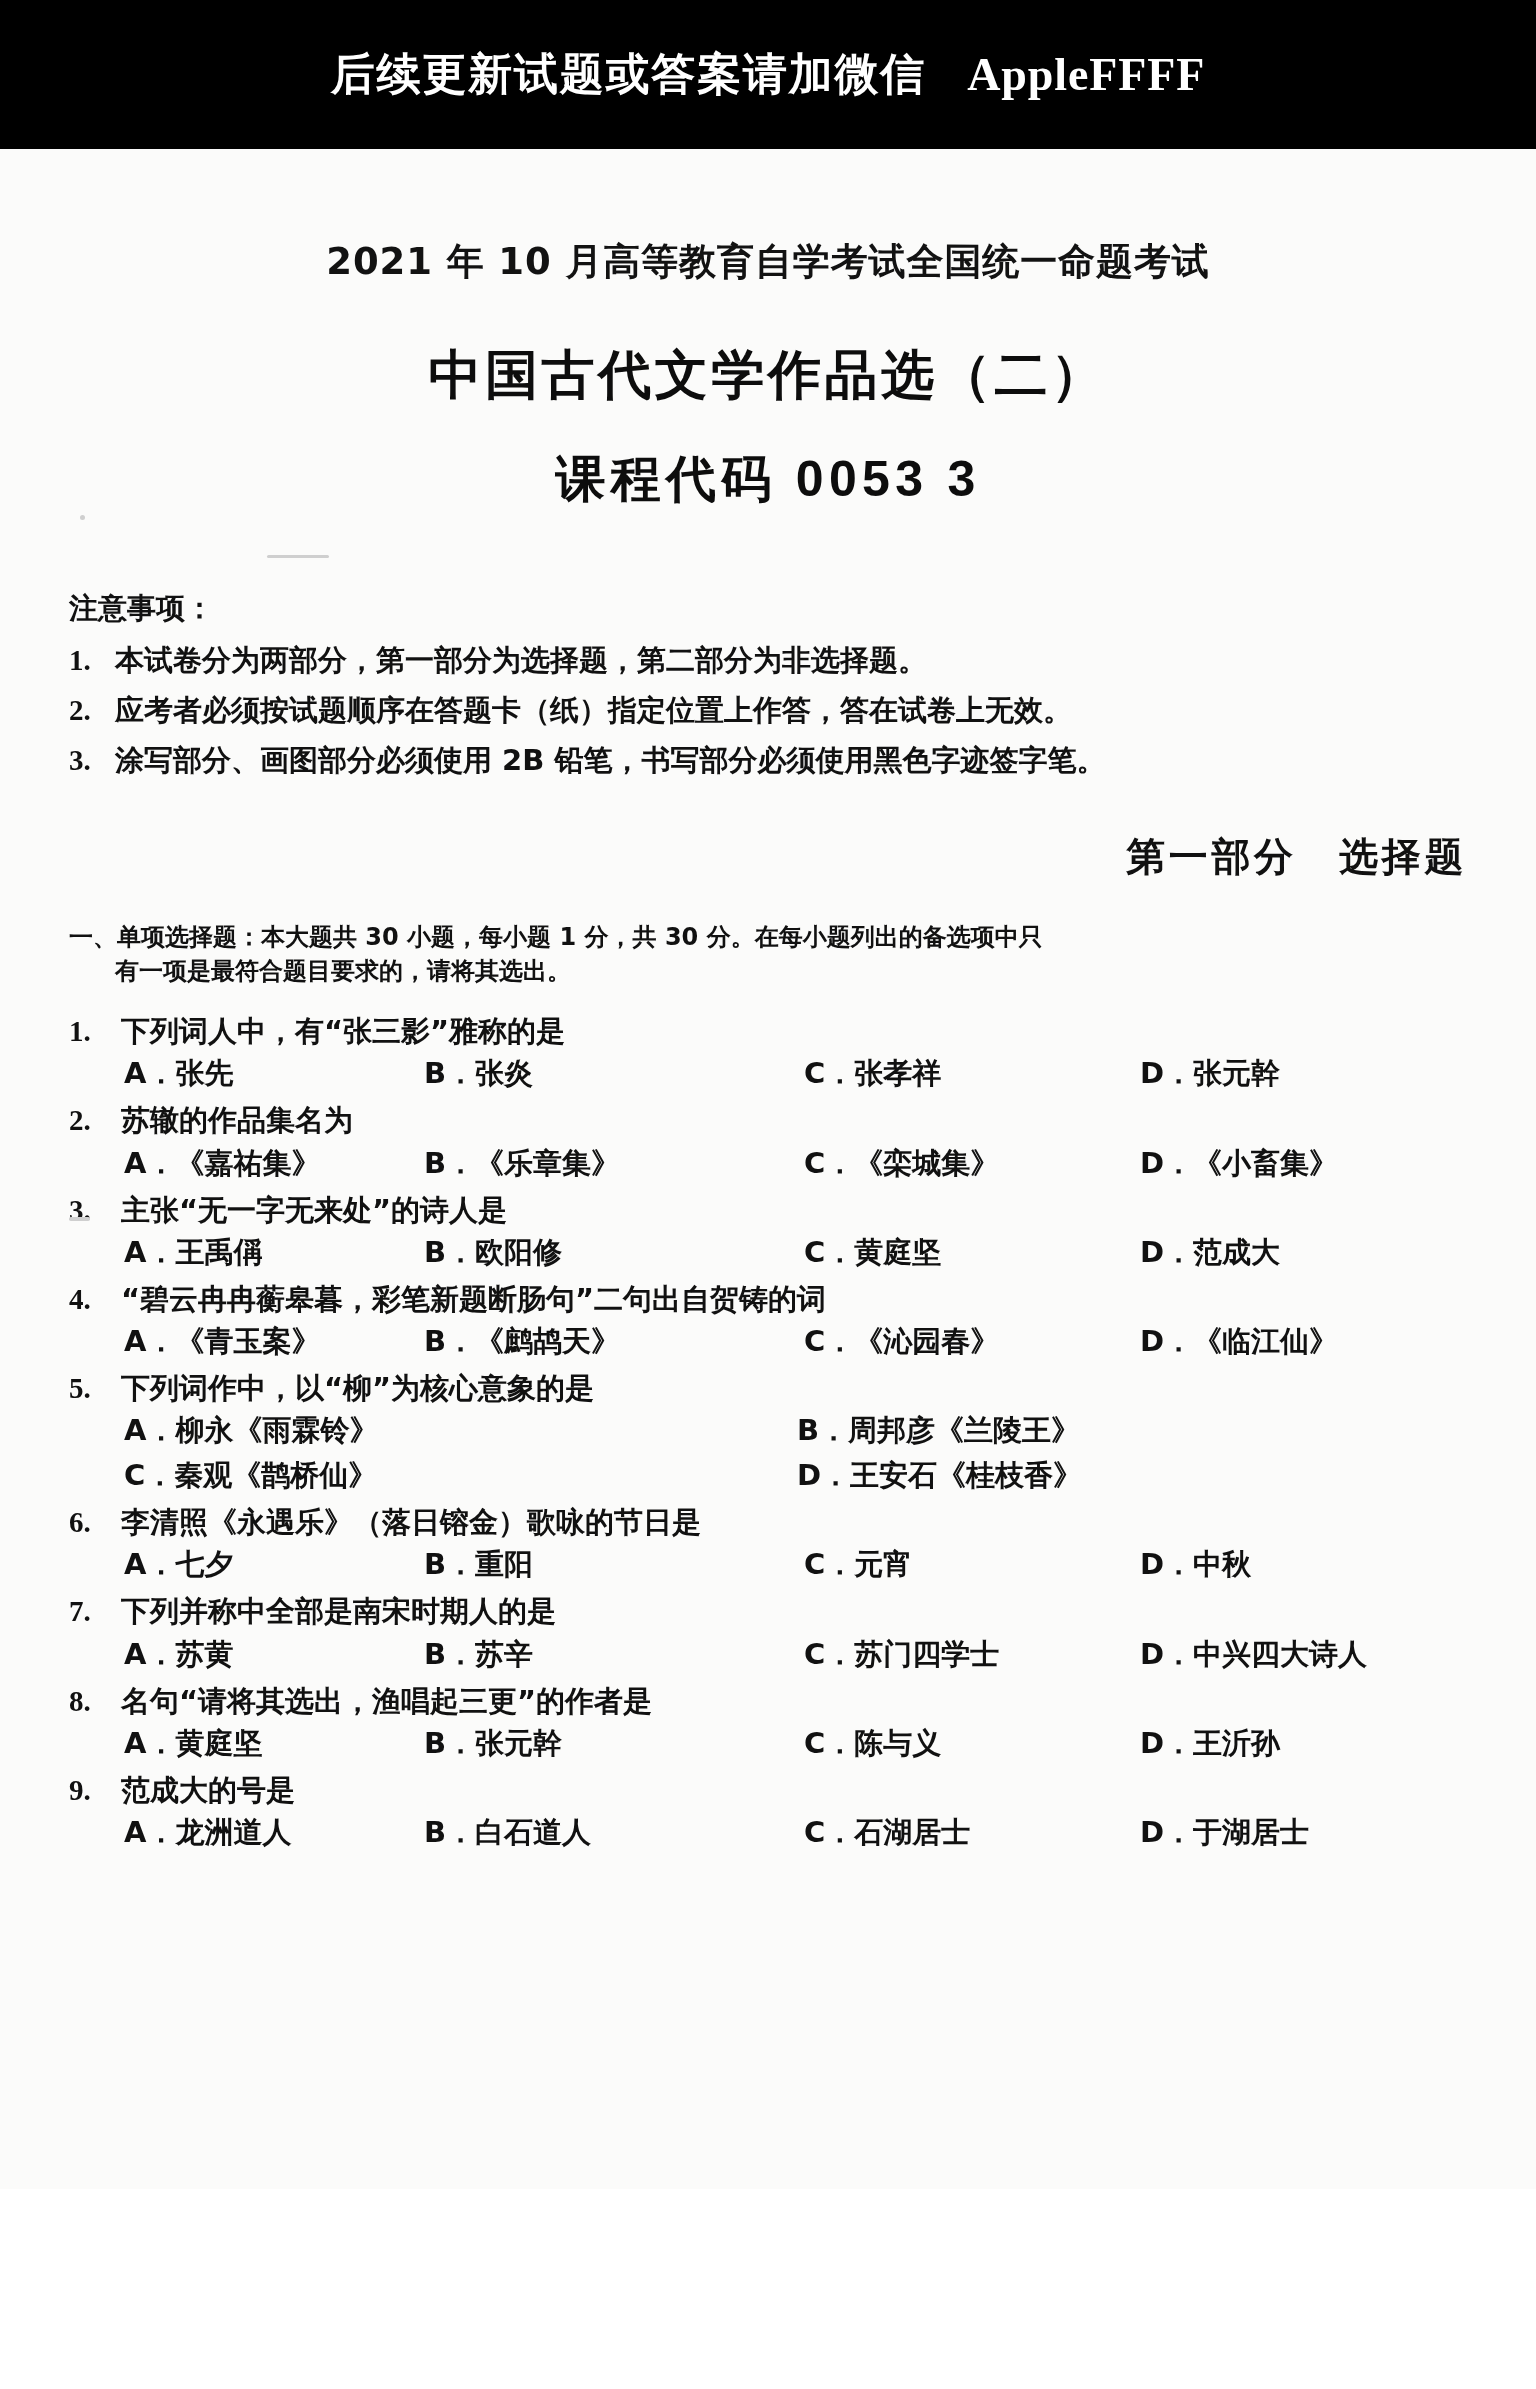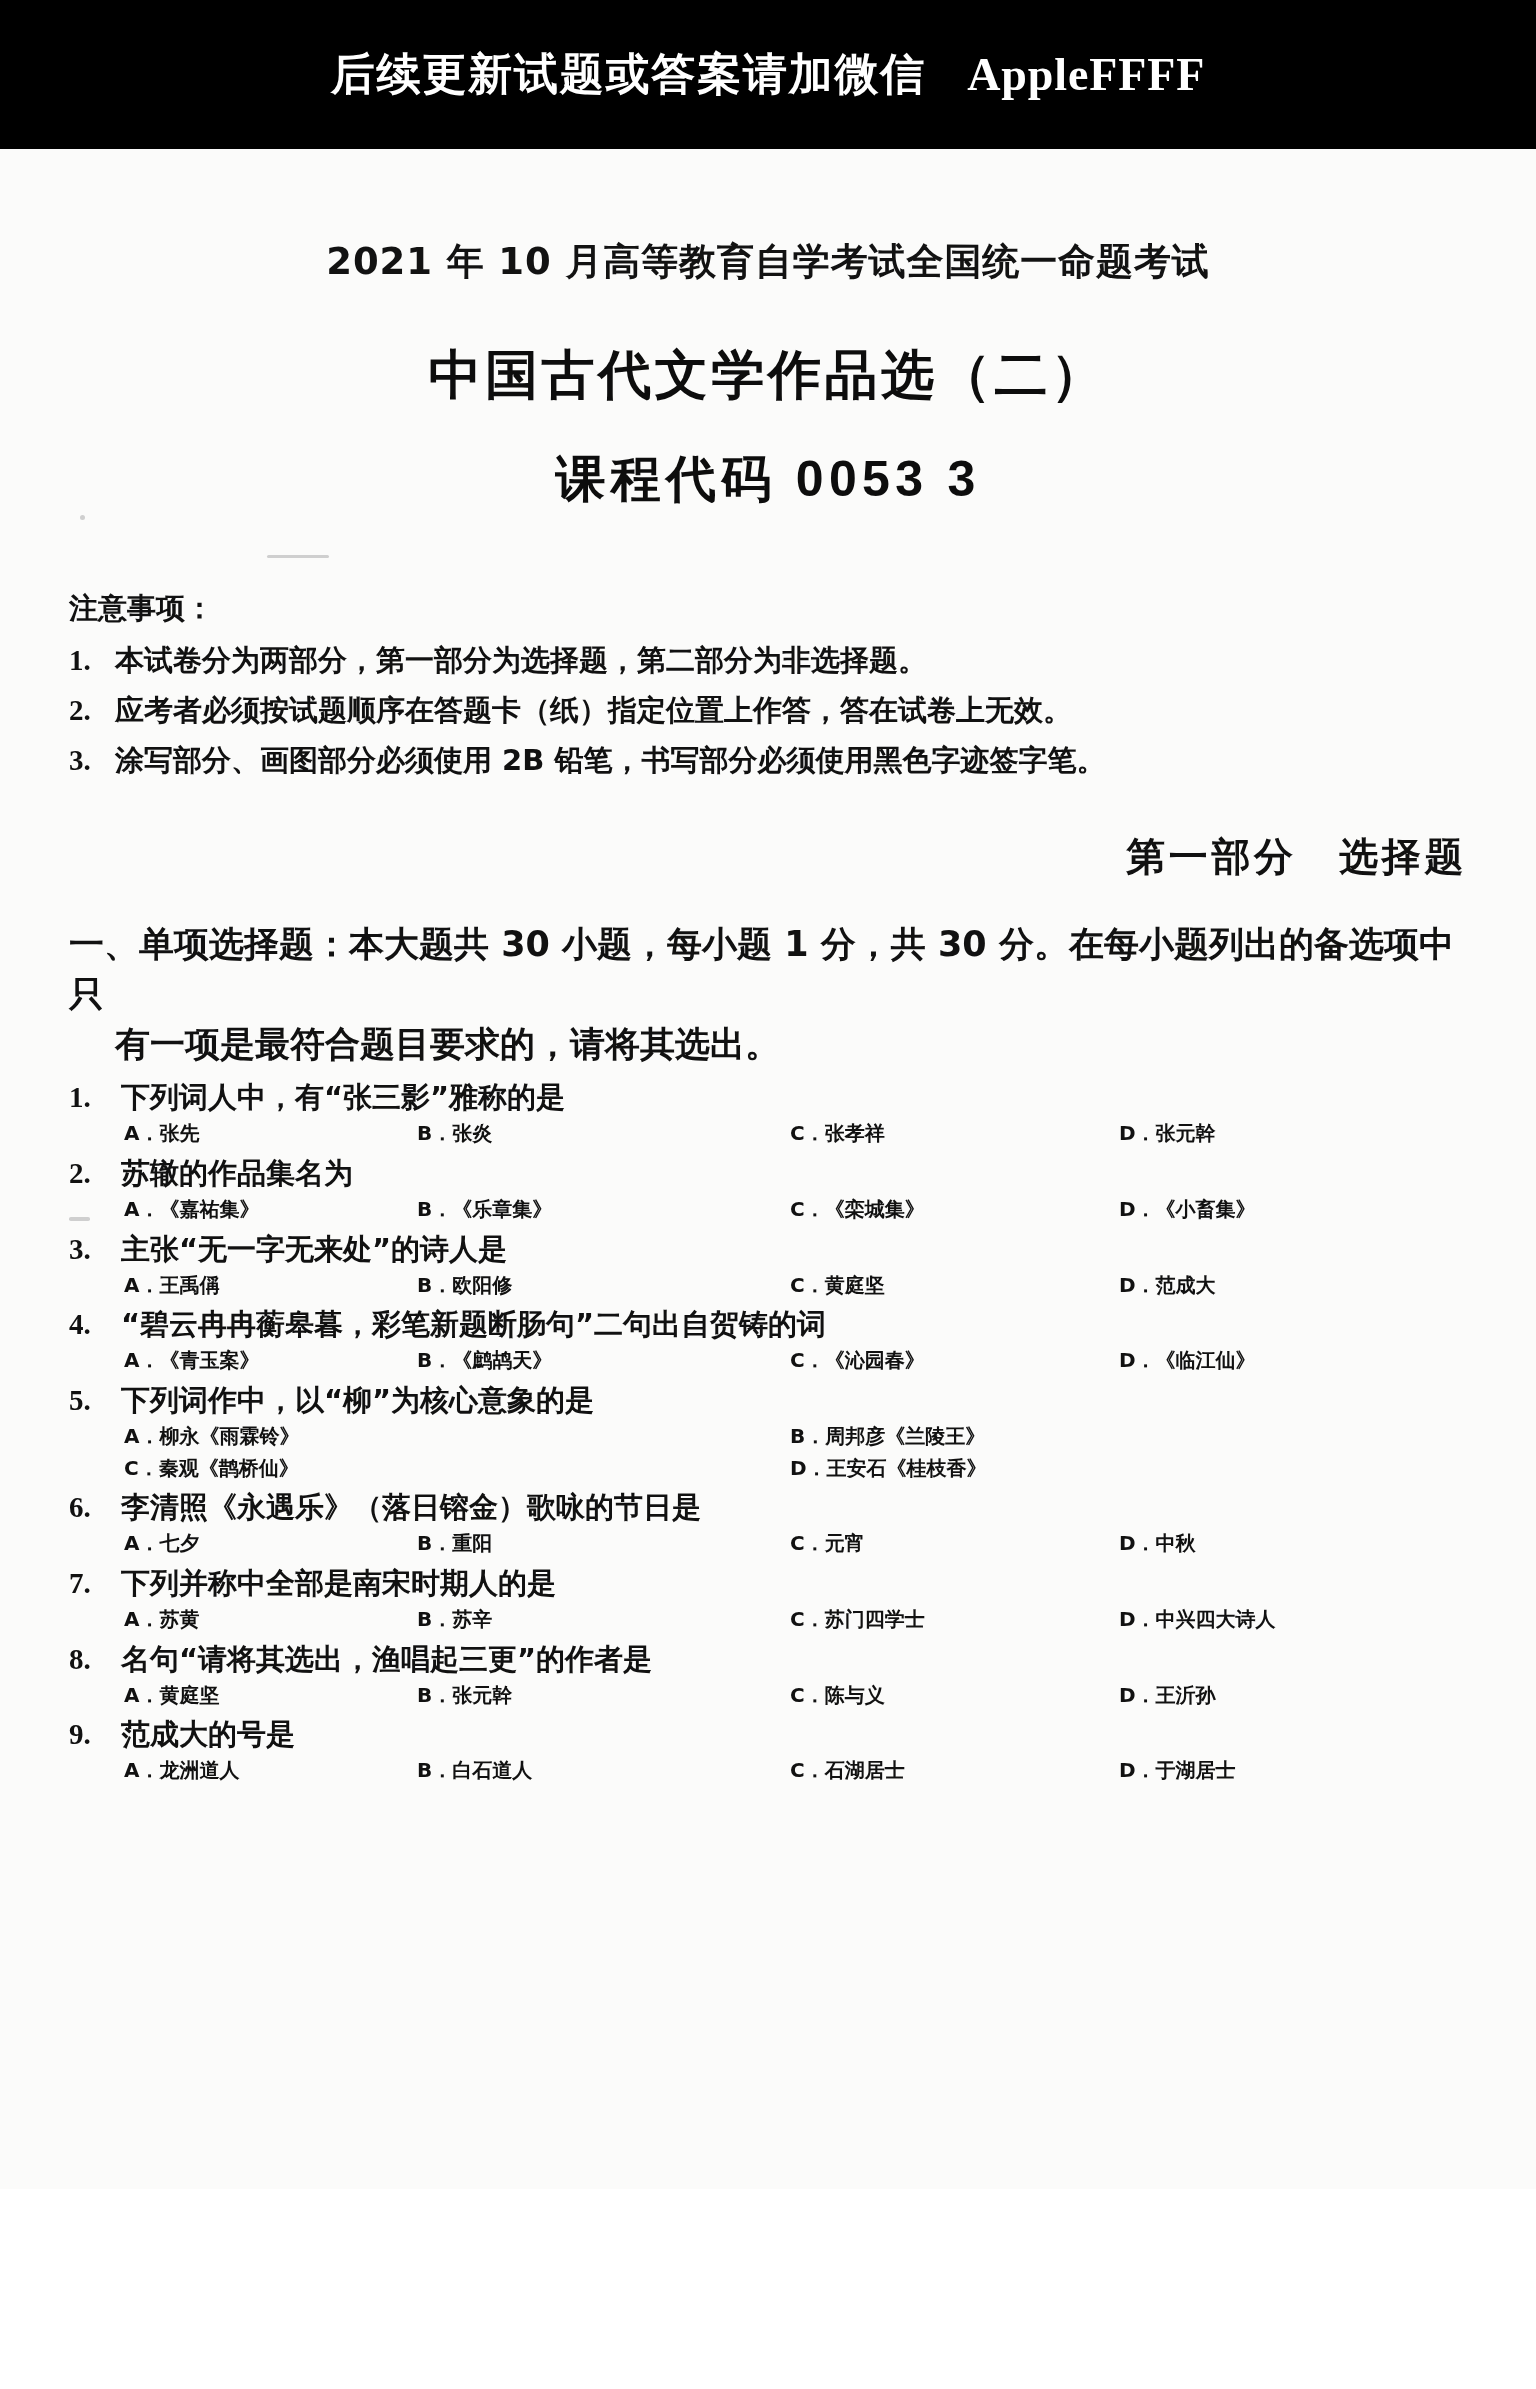--- a/index.html
+++ b/index.html
@@ -107,25 +107,25 @@
     text-align: right;
     font-size: 39px;
     font-weight: 700;
     letter-spacing: 3.6px;
     margin-top: 50px;
     margin-bottom: 36px;
     font-family: "DejaVu Sans", "Liberation Sans", sans-serif;
   }
 
   .section-intro {
-    font-size: 35px;
+    font-size: 24px;
     font-weight: 700;
     line-height: 1.42;
     font-family: "DejaVu Sans", "Liberation Sans", sans-serif;
-    margin-bottom: 7px;
+    margin-bottom: 22px;
   }
   .section-intro .ind { display: block; padding-left: 46px; }
 
   .q {
     margin-bottom: 3.6px;
   }
   .q-line {
     display: flex;
     align-items: flex-start;
     font-size: 29px;
@@ -137,25 +137,26 @@
     width: 52px;
     flex: 0 0 52px;
     font-family: "Liberation Serif", serif;
     text-align: left;
   }
   .q-text { flex: 1; }
 
   .opts {
     display: flex;
     padding-left: 55px;
-    font-size: 20px;
+    font-size: 29px;
     font-weight: 700;
     font-family: "DejaVu Sans", "Liberation Sans", sans-serif;
     line-height: 1.5;
     margin-bottom: 1.8px;
+    gap: 7px;
   }
   .opt { white-space: nowrap; }
   
   .opts.four .opt:nth-child(1) { width: 293px; }
   .opts.four .opt:nth-child(2) { width: 373px; }
   .opts.four .opt:nth-child(3) { width: 329px; }
   .opts.four .opt:nth-child(4) { width: auto; }
   
   .opts.two .opt:nth-child(1) { width: 666px; }
   .opts.two .opt:nth-child(2) { width: auto; }

